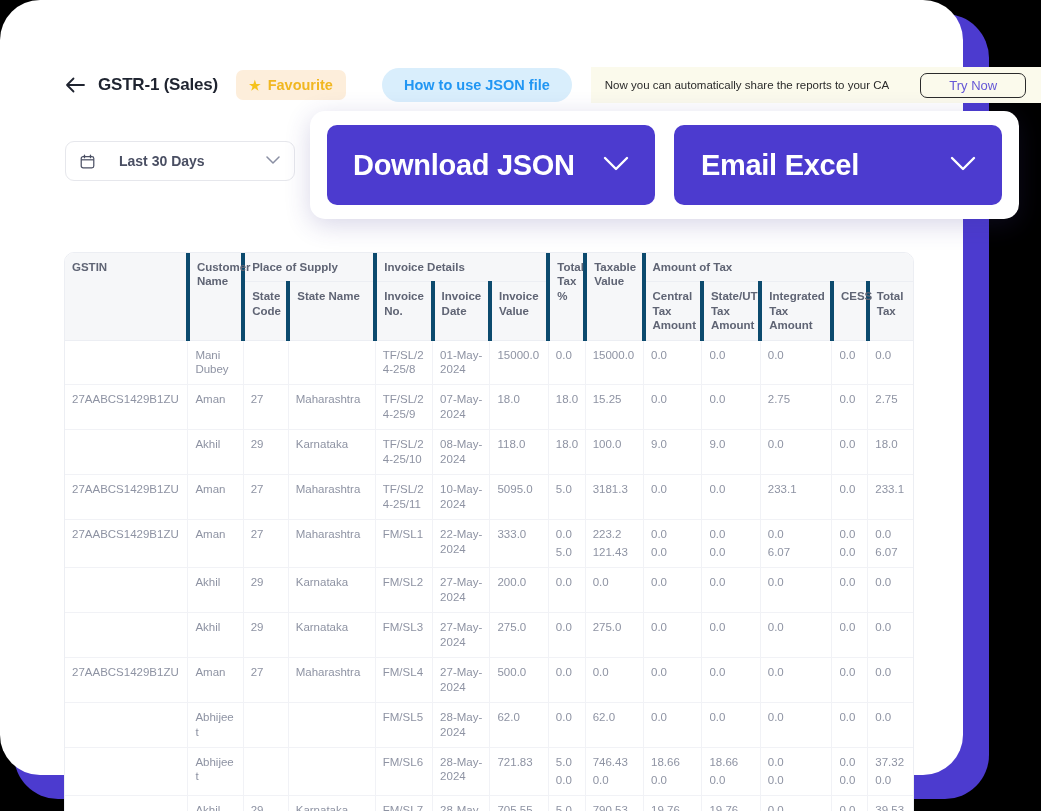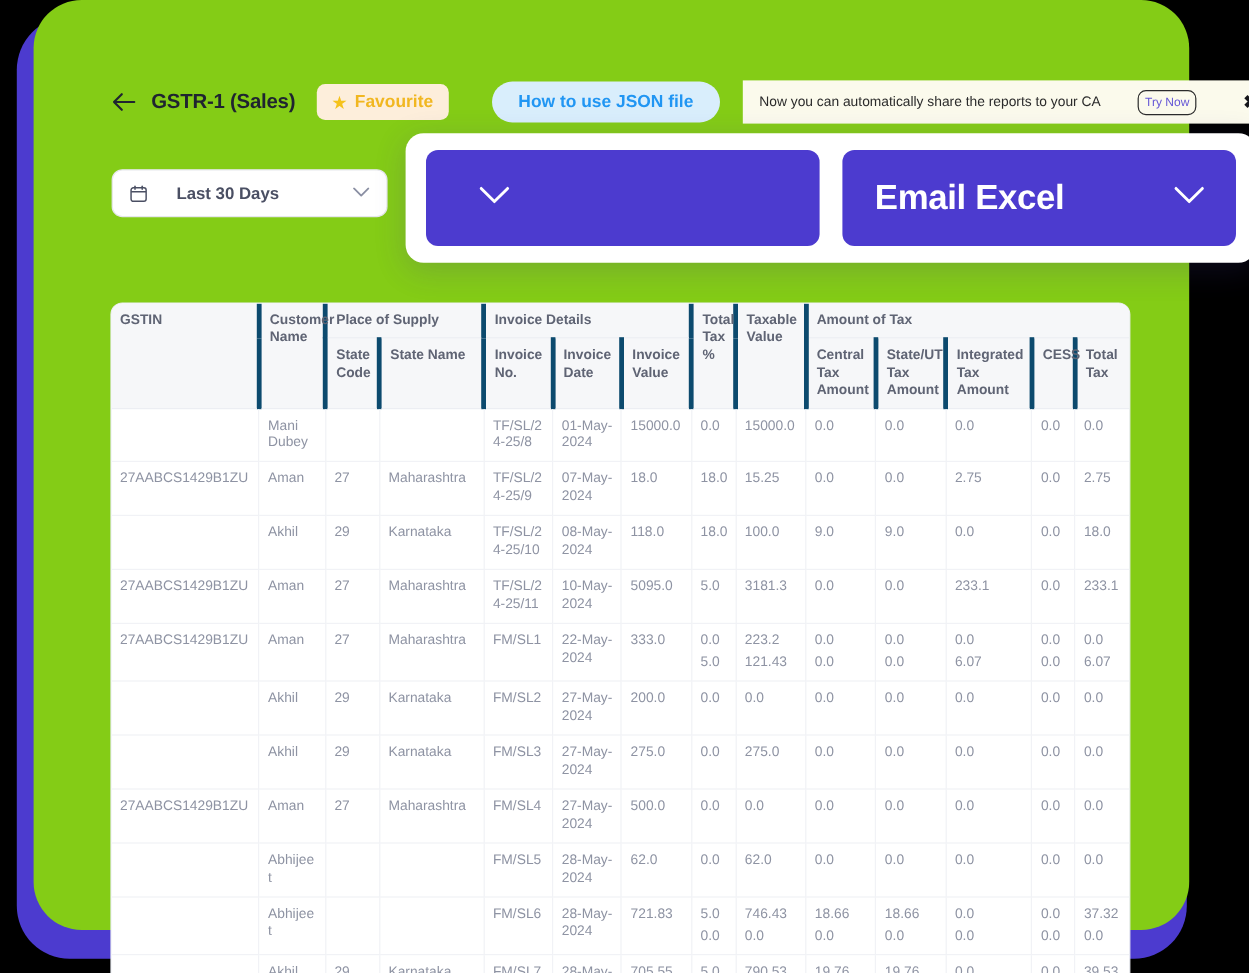--- a/index.html
+++ b/index.html
@@ -18,23 +18,22 @@
     left: 14px; top: 14px;
     width: 975px; height: 785px;
     background: #4c3bcf;
     border-radius: 44px;
   }
   
   .white-card {
     position: absolute;
     left: 0px; top: 0px;
     width: 963px; height: 775px;
-    background: #84cc16;
+    background: #ffffff;
     border-radius: 40px;
-    margin-left: 28px;
   }
 
   
   .header-row {
     position: absolute; left: 62px; top: 66px;
     display: flex; align-items: center; gap: 0;
     height: 38px;
   }
   .back-arrow {
     width: 26px; height: 26px; display: flex; align-items: center;
@@ -65,21 +64,21 @@
     background: #fbfaec;
     height: 36px;
     display: flex; align-items: center;
     padding: 0 14px 0 14px;
     gap: 31px;
     white-space: nowrap;
   }
   .notice-text { font-size: 11.5px; color: #2b2b2b; }
   .try-now {
     border: 1.3px solid #2b2b2b; border-radius: 7px;
-    padding: 4px 5px; font-size: 10px; color: #6557d6;
+    padding: 4px 28px; font-size: 13px; color: #6557d6;
     background: #fbfaec; cursor: pointer; font-weight: normal;
   }
   .notice-close {
     font-size: 15px; font-weight: bold; color: #15151a;
     cursor: pointer; padding-left: 8px; line-height: 1;
   }
 
   
   .date-filter {
     position: absolute; left: 65px; top: 141px;
@@ -215,20 +214,21 @@
       <span class="date-label">Last 30 Days</span>
       <span class="chev-sm">
         <svg width="14" height="9" viewBox="0 0 14 9" fill="none">
           <path d="M1 1L7 7L13 1" stroke="#8a8fa3" stroke-width="1.5" stroke-linecap="round" stroke-linejoin="round"></path>
         </svg>
       </span>
     </div>
 
     <div class="action-panel">
       <button class="big-btn json">
+        <span class="big-btn-label">Download JSON</span>
         <span class="big-chev">
           <svg width="26" height="16" viewBox="0 0 26 16" fill="none">
             <path d="M2 2L13 13L24 2" stroke="#ffffff" stroke-width="2.4" stroke-linecap="round" stroke-linejoin="round"></path>
           </svg>
         </span>
       </button>
       <button class="big-btn excel">
         <span class="big-btn-label">Email Excel</span>
         <span class="big-chev">
           <svg width="26" height="16" viewBox="0 0 26 16" fill="none">

